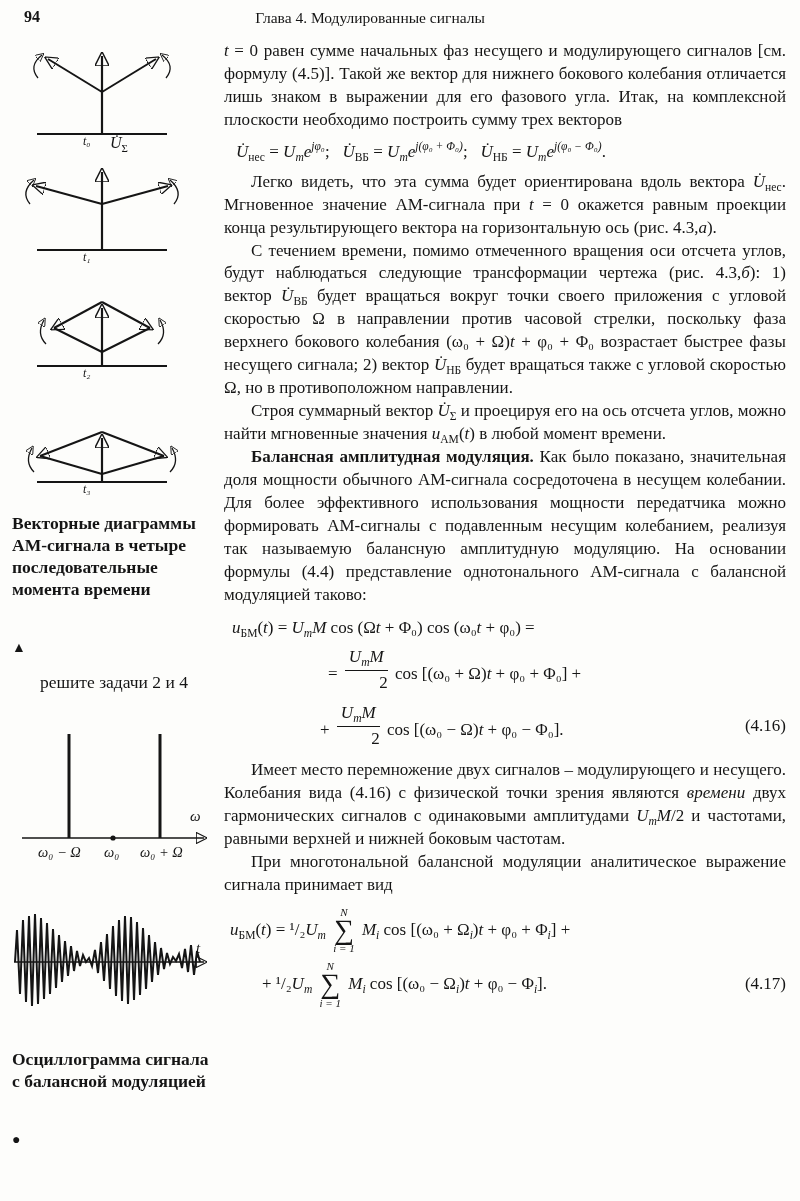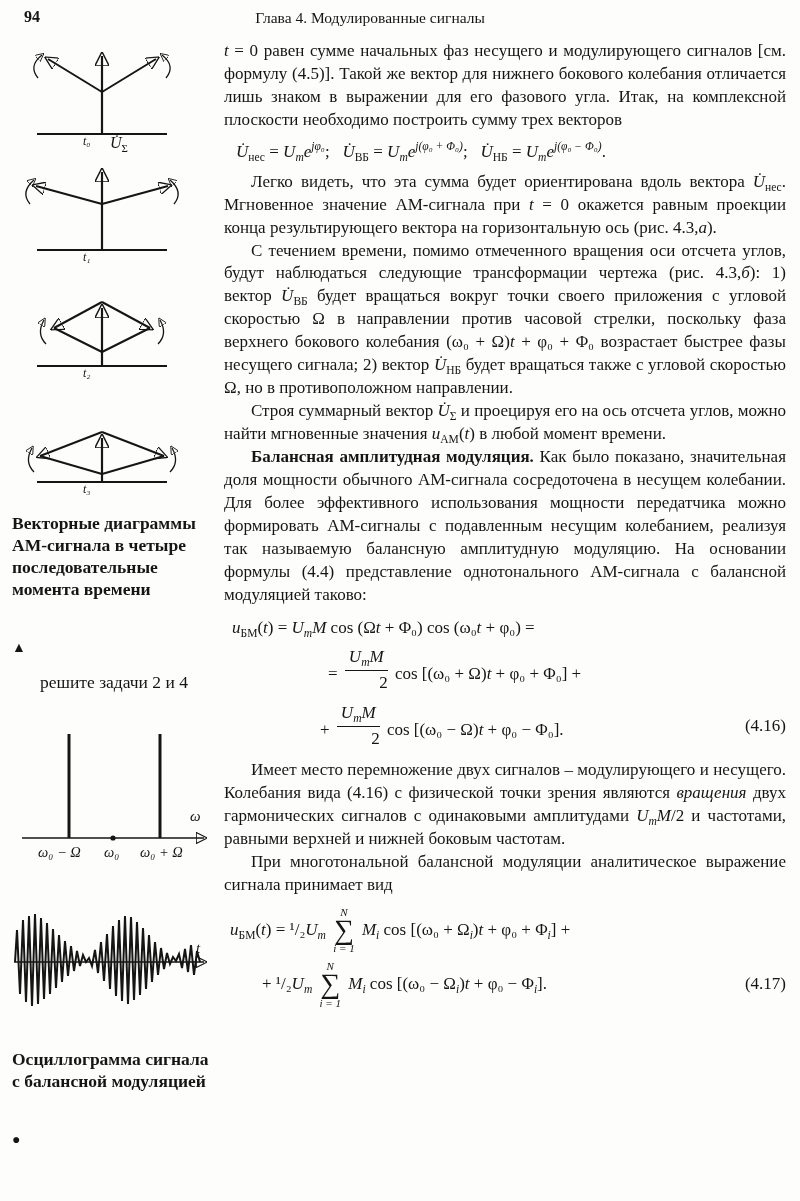--- a/index.html
+++ b/index.html
@@ -179,21 +179,21 @@
     <div class="eqblock">
       <div class="eline l1"><span class="it">u</span><sub>БМ</sub><span>(</span><span class="it">t</span><span>) = </span><span class="it">U</span><sub class="it">m</sub><span class="it">M</span><span> cos (Ω</span><span class="it">t</span><span> + Φ₀) cos (ω₀</span><span class="it">t</span><span> + φ₀) =</span></div>
       <div class="eline l2"><span>= </span><span class="frac"><span class="num"><span class="it">U</span><sub class="it">m</sub><span class="it">M</span></span><span class="den"><span>2</span></span></span><span> cos [(ω₀ + Ω)</span><span class="it">t</span><span> + φ₀ + Φ₀] +</span></div>
       <div class="l3row">
         <span class="eline l3"><span>+ </span><span class="frac"><span class="num"><span class="it">U</span><sub class="it">m</sub><span class="it">M</span></span><span class="den"><span>2</span></span></span><span> cos [(ω₀ − Ω)</span><span class="it">t</span><span> + φ₀ − Φ₀].</span></span>
         <span class="sp"></span>
         <span class="eqnum">(4.16)</span>
       </div>
     </div>
 
-    <p><span>Имеет место перемножение двух сигналов – модулирующего и несущего. Колебания вида (4.16) с физической точки зрения являются </span><span class="it">вращения</span><span> двух гармонических сигналов с одинаковыми амплитудами </span><span class="it">U</span><sub class="it">m</sub><span class="it">M</span><span>/2 и частотами, равными верхней и нижней боковым частотам.</span></p>
+    <p><span>Имеет место перемножение двух сигналов – модулирующего и несущего. Колебания вида (4.16) с физической точки зрения являются </span><span class="it">времени</span><span> двух гармонических сигналов с одинаковыми амплитудами </span><span class="it">U</span><sub class="it">m</sub><span class="it">M</span><span>/2 и частотами, равными верхней и нижней боковым частотам.</span></p>
 
     <p><span>При многотональной балансной модуляции аналитическое выражение сигнала принимает вид</span></p>
 
     <div class="eqblock">
       <div class="eline s1"><span class="it">u</span><sub>БМ</sub><span>(</span><span class="it">t</span><span>) = ¹/₂</span><span class="it">U</span><sub class="it">m</sub><span> </span><span class="sum">
             <span class="top">N</span>
             <span class="sig">∑</span>
             <span class="bot">i = 1</span>
           </span><span> </span><span class="it">M</span><sub class="it">i</sub><span> cos [(ω₀ + Ω</span><sub class="it">i</sub><span>)</span><span class="it">t</span><span> + φ₀ + Φ</span><sub class="it">i</sub><span>] +</span></div>
       <div class="l3row">

